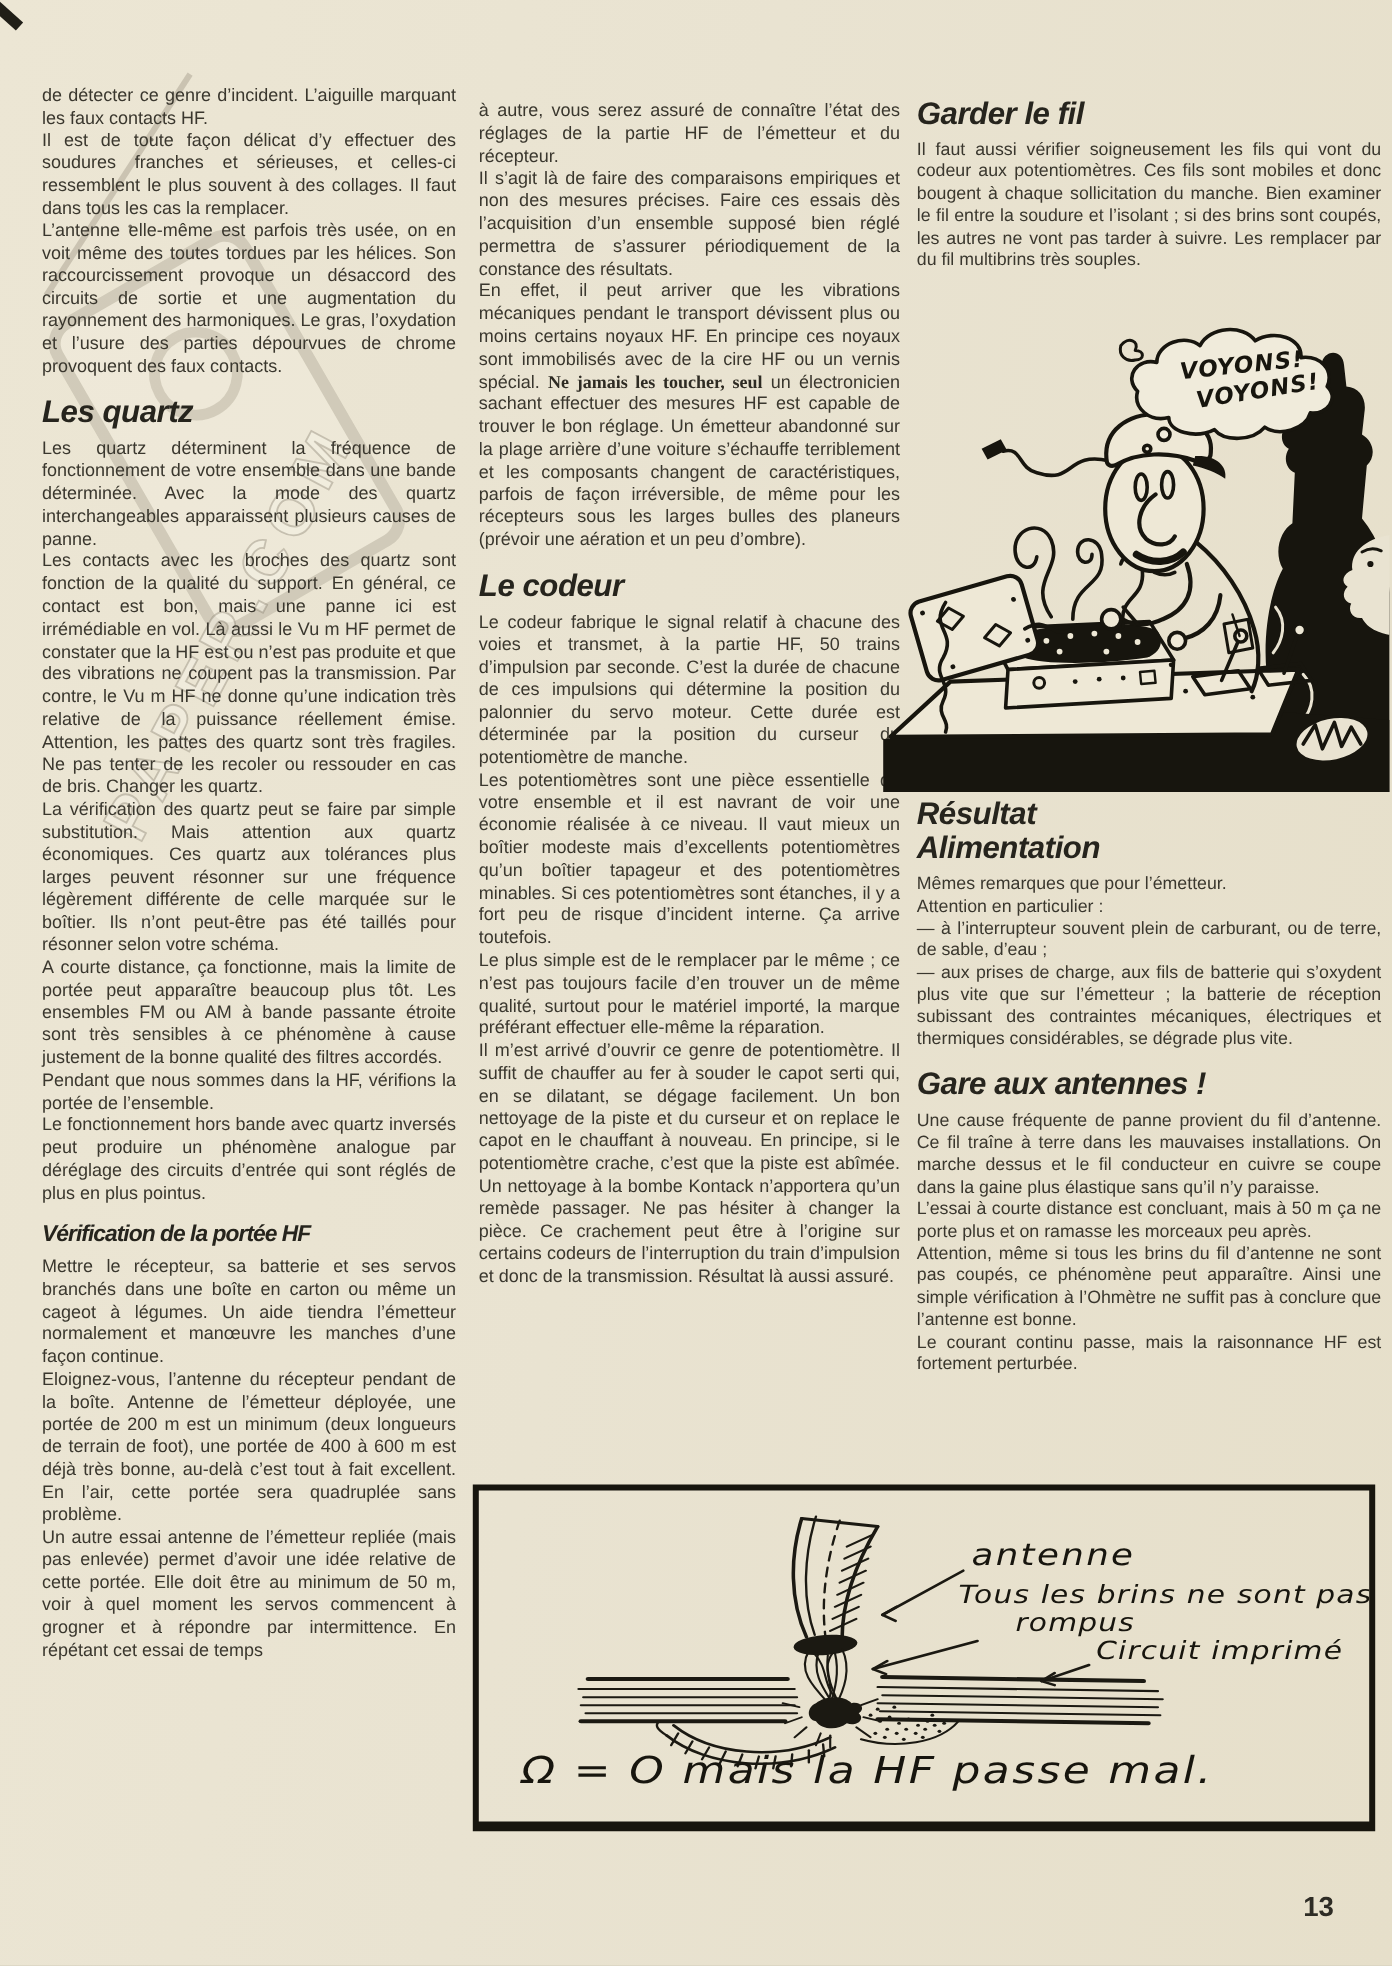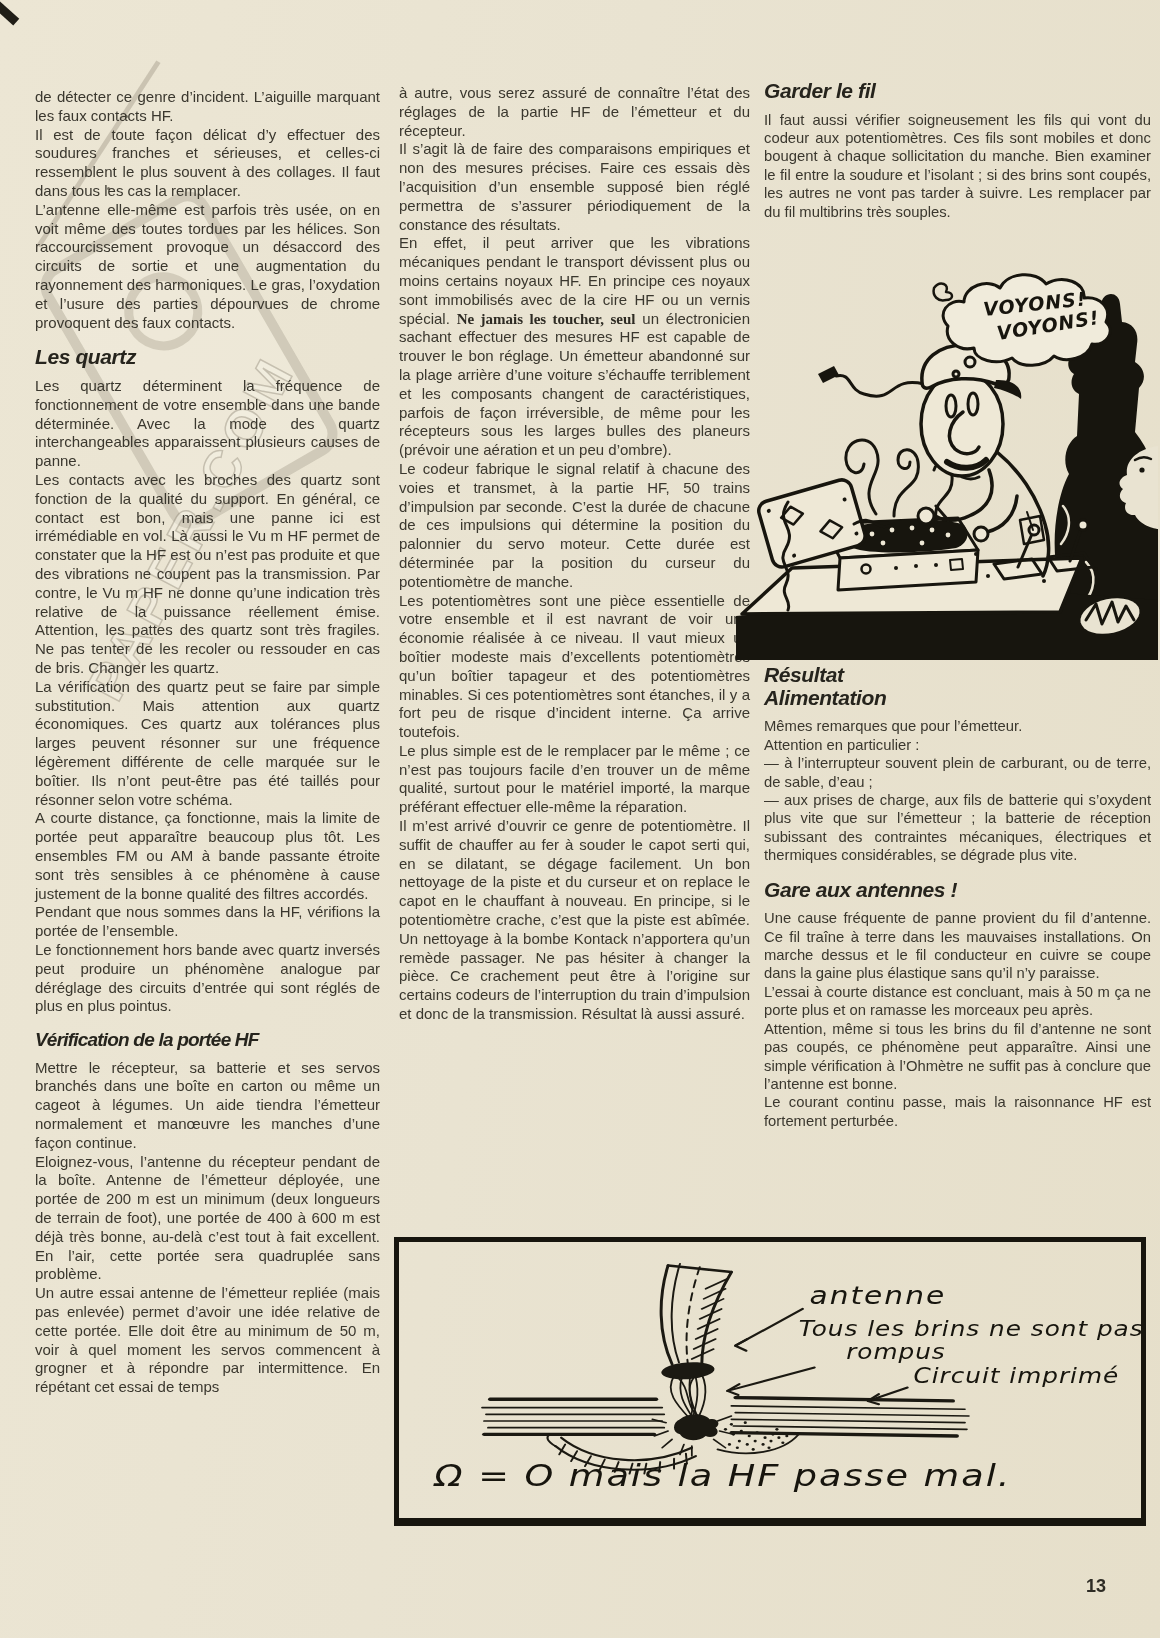--- a/index.html
+++ b/index.html
@@ -7,46 +7,46 @@
   .page {
     position: relative;
     width: 1160px; height: 1638px;
     background: linear-gradient(100deg, #ece6d4 0%, #e9e3d1 45%, #e6dfca 100%);
     overflow: hidden;
     font-family: "Liberation Sans", "DejaVu Sans", sans-serif;
     color: #3a372e;
   }
   .col { position: absolute; z-index: 2; font-size: 15px; line-height: 18.8px; text-align: justify; }
   .col p { margin: 0; }
-  #col-left  { left: 35px;  top: 88px;  width: 345px; }
+  #col-left  { left: 35px;  top: 71px;  width: 345px; }
   #col-mid   { left: 399px; top: 84px;  width: 351px; }
   #col-right-top    { left: 764px; top: 80px;  width: 387px; font-size:14.8px; line-height:18.4px; }
   #col-right-bottom { left: 764px; top: 664px; width: 387px; font-size:14.8px; line-height:18.4px; }
   h2 {
-    font-size: 21px; line-height: 1.08; font-style: italic; font-weight: bold;
+    font-size: 26px; line-height: 1.08; font-style: italic; font-weight: bold;
     color: #26241d; margin: 14px 0 8px; letter-spacing: -0.4px;
   }
   h2.small { font-size: 19px; letter-spacing: -0.8px; }
   h2.first { margin-top: 0; }
   strong { font-weight: bold; color:#2e2b23;font-family:Liberation Serif, serif; }
 
   .cartoon { position: absolute; left: 726px; top: 262px; width: 432px; height: 398px; z-index: 2; }
   .cartoon svg { width: 100%; height: 100%; }
   .bubble-text { font: bold italic 19px "DejaVu Sans", sans-serif; fill: #17150e; letter-spacing: 1px; }
 
   .figure-frame {
     position: absolute; left: 394px; top: 1237px; width: 752px; height: 289px;
     border: 5px solid #17150e; border-bottom-width: 8px; z-index: 2;
   }
   .figure-frame svg { width: 100%; height: 100%; }
   .fig-label   { font: italic 25px "DejaVu Sans", sans-serif; fill: #17150e; letter-spacing: 1px; }
   .fig-label-lg{ font: italic 30px "DejaVu Sans", sans-serif; fill: #17150e; letter-spacing: 2px; }
   .fig-caption { font: italic 37px "DejaVu Sans", sans-serif; fill: #17150e; letter-spacing: 2px; }
 
-  .page-number { position: absolute; left: 1086px; top: 1576px; font-size: 18px; font-weight: bold; color: #2e2c25; z-index: 2; }
+  .page-number { position: absolute; left: 1086px; top: 1576px; font-size: 23px; font-weight: bold; color: #2e2c25; z-index: 2; }
 
   .watermark { position: absolute; left: 10px; top: 90px; width: 380px; height: 680px; z-index: 1; pointer-events: none; }
   .wm-antenna { position: absolute; left: 86px; top: -46px; width: 5px; height: 220px;
     background: rgba(125,117,98,0.30); transform: rotate(33deg); }
   .wm-body { position: absolute; left: 84px; top: 120px; width: 190px; height: 300px;
     border: 10px solid rgba(125,117,98,0.26); border-radius: 24px;
     transform: rotate(-30deg); background: rgba(248,244,232,0.25); }
   .wm-speaker { position: absolute; left: 48px; top: 46px; width: 78px; height: 78px;
     border: 9px solid rgba(125,117,98,0.24); border-radius: 50%; }
   .wm-text { position: absolute; left: 118px; top: 560px; white-space: nowrap;
@@ -89,20 +89,21 @@
     <h2 class="small">Vérification de la portée HF</h2>
     <p>Mettre le récepteur, sa batterie et ses servos branchés dans une boîte en carton ou même un cageot à légumes. Un aide tiendra l’émetteur normalement et manœuvre les manches d’une façon continue.</p>
     <p>Eloignez-vous, l’antenne du récepteur pendant de la boîte. Antenne de l’émetteur déployée, une portée de 200 m est un minimum (deux longueurs de terrain de foot), une portée de 400 à 600 m est déjà très bonne, au-delà c’est tout à fait excellent. En l’air, cette portée sera quadruplée sans problème.</p>
     <p>Un autre essai antenne de l’émetteur repliée (mais pas enlevée) permet d’avoir une idée relative de cette portée. Elle doit être au minimum de 50 m, voir à quel moment les servos commencent à grogner et à répondre par intermittence. En répétant cet essai de temps</p>
   </div>
 
   <div class="col" id="col-mid">
     <p>à autre, vous serez assuré de connaître l’état des réglages de la partie HF de l’émetteur et du récepteur.</p>
     <p>Il s’agit là de faire des comparaisons empiriques et non des mesures précises. Faire ces essais dès l’acquisition d’un ensemble supposé bien réglé permettra de s’assurer périodiquement de la constance des résultats.</p>
     <p><span>En effet, il peut arriver que les vibrations mécaniques pendant le transport dévissent plus ou moins certains noyaux HF. En principe ces noyaux sont immobilisés avec de la cire HF ou un vernis spécial. </span><strong>Ne jamais les toucher, seul</strong><span> un électronicien sachant effectuer des mesures HF est capable de trouver le bon réglage. Un émetteur abandonné sur la plage arrière d’une voiture s’échauffe terriblement et les composants changent de caractéristiques, parfois de façon irréversible, de même pour les récepteurs sous les larges bulles des planeurs (prévoir une aération et un peu d’ombre).</span></p>
+    <h2>Le codeur</h2>
     <p>Le codeur fabrique le signal relatif à chacune des voies et transmet, à la partie HF, 50 trains d’impulsion par seconde. C’est la durée de chacune de ces impulsions qui détermine la position du palonnier du servo moteur. Cette durée est déterminée par la position du curseur du potentiomètre de manche.</p>
     <p>Les potentiomètres sont une pièce essentielle de votre ensemble et il est navrant de voir une économie réalisée à ce niveau. Il vaut mieux un boîtier modeste mais d’excellents potentiomètres qu’un boîtier tapageur et des potentiomètres minables. Si ces potentiomètres sont étanches, il y a fort peu de risque d’incident interne. Ça arrive toutefois.</p>
     <p>Le plus simple est de le remplacer par le même ; ce n’est pas toujours facile d’en trouver un de même qualité, surtout pour le matériel importé, la marque préférant effectuer elle-même la réparation.</p>
     <p>Il m’est arrivé d’ouvrir ce genre de potentiomètre. Il suffit de chauffer au fer à souder le capot serti qui, en se dilatant, se dégage facilement. Un bon nettoyage de la piste et du curseur et on replace le capot en le chauffant à nouveau. En principe, si le potentiomètre crache, c’est que la piste est abîmée. Un nettoyage à la bombe Kontack n’apportera qu’un remède passager. Ne pas hésiter à changer la pièce. Ce crachement peut être à l’origine sur certains codeurs de l’interruption du train d’impulsion et donc de la transmission. Résultat là aussi assuré.</p>
   </div>
 
   <div class="col" id="col-right-top">
     <h2 class="first">Garder le fil</h2>
     <p>Il faut aussi vérifier soigneusement les fils qui vont du codeur aux potentiomètres. Ces fils sont mobiles et donc bougent à chaque sollicitation du manche. Bien examiner le fil entre la soudure et l’isolant ; si des brins sont coupés, les autres ne vont pas tarder à suivre. Les remplacer par du fil multibrins très souples.</p>
   </div>

